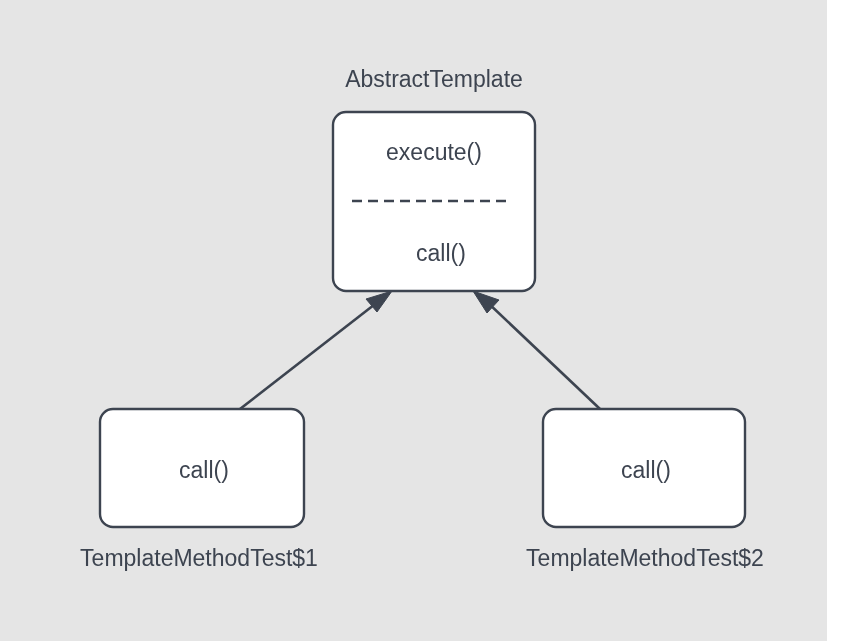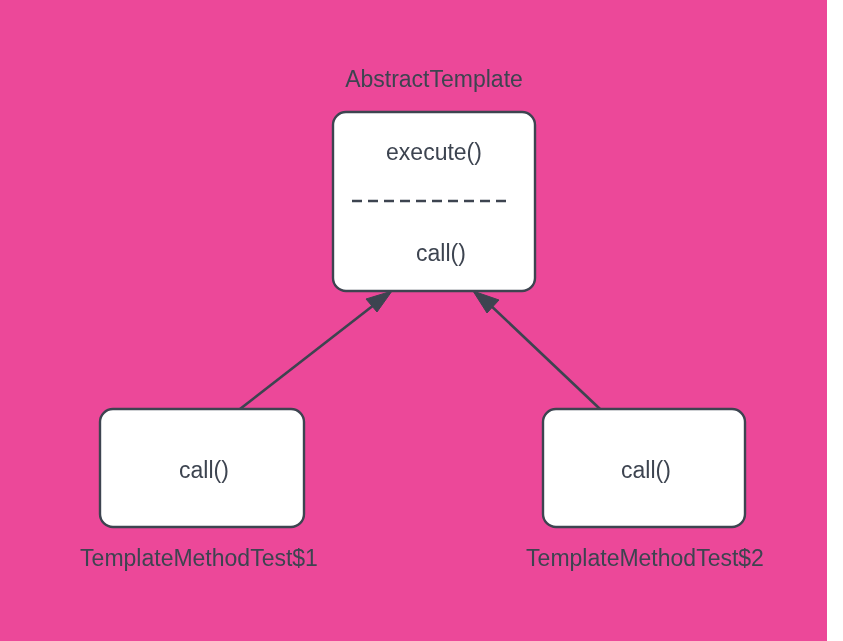--- a/index.html
+++ b/index.html
@@ -10,21 +10,21 @@
   body {
     width: 843px;
     height: 641px;
     font-family: "Liberation Sans", sans-serif;
     overflow: hidden;
   }
   #diagram-root {
     position: relative;
     width: 827px;
     height: 641px;
-    background: #ec4899;
+    background: #e5e5e5;
   }
   #diagram-svg {
     position: absolute;
     left: 0;
     top: 0;
     width: 843px;
     height: 641px;
     display: block;
   }
   .node-box {

